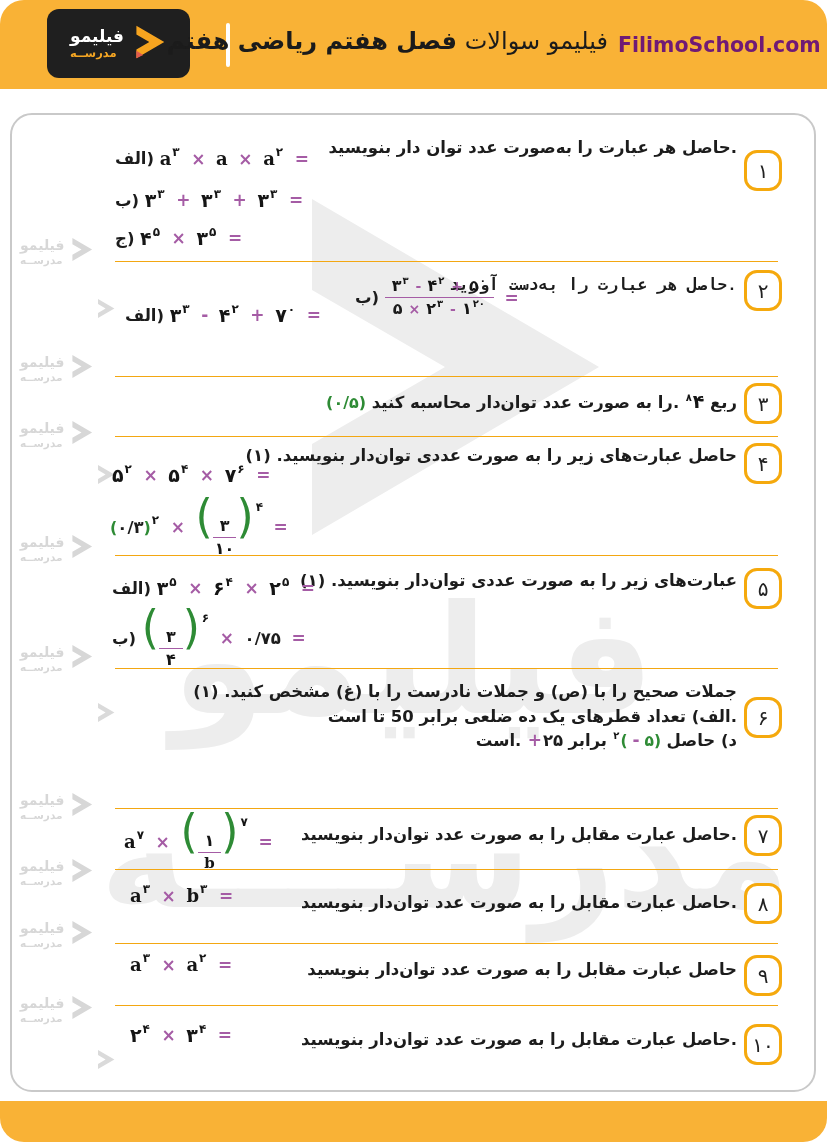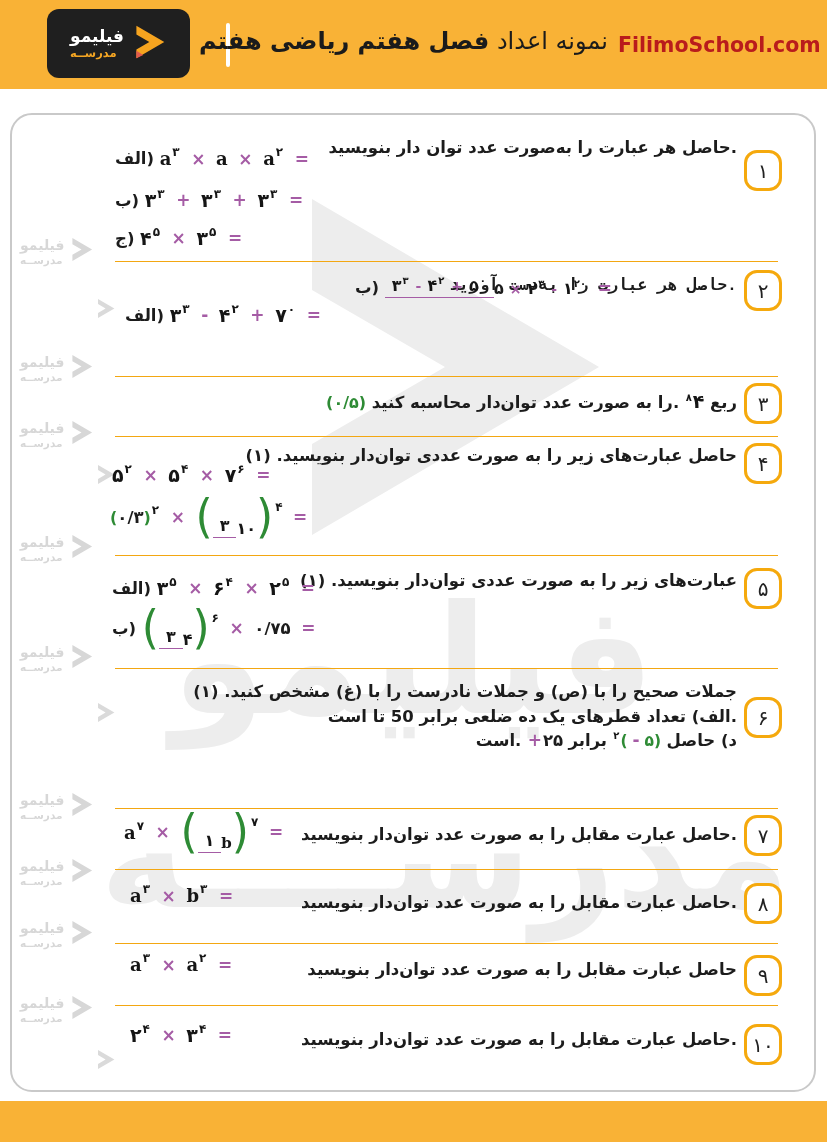--- a/index.html
+++ b/index.html
@@ -1,34 +1,34 @@
 <!DOCTYPE html>
 <html lang="fa"><head>
 <meta charset="utf-8">
 <style>
   :root{
     --amber:#F9B236; --amber2:#F3A712; --purple:#A55CA5; --green:#2E8B35;
     --ink:#1b1b1b; --wm:#d7d7d7; --wmbig:#ededed;
   }
   *{margin:0;padding:0;box-sizing:border-box;}
   body{font-family:"DejaVu Sans",sans-serif;background:#fff;}
-  #page{position:relative;width:827px;height:1142px;background:#fff;overflow:hidden;}
+  #page{position:relative;width:827px;height:1142px;background:#fff;overflow:hidden;border-radius:24px;}
 
   
   #header{position:absolute;left:0;top:0;width:827px;height:89px;background:var(--amber);}
   #logo-box{position:absolute;left:47px;top:9px;width:143px;height:69px;background:#1f1f1f;border-radius:12px;
     display:flex;align-items:center;justify-content:center;gap:9px;padding:0 8px;}
   #logo-text{display:flex;flex-direction:column;align-items:flex-end;direction:rtl;}
   #logo-line1{color:#fff;font-size:17px;font-weight:bold;line-height:1.2;}
   #logo-line2{color:#F5A623;font-size:11.5px;font-weight:bold;letter-spacing:.5px;line-height:1.2;}
   #header-sep{position:absolute;left:226px;top:23px;width:4px;height:44px;background:#fff;border-radius:2px;}
   #page-title{position:absolute;left:236px;top:27px;width:372px;direction:rtl;text-align:right;
     font-size:24px;color:var(--ink);white-space:nowrap;}
   #page-title b{font-weight:bold;}
-  #site-url{position:absolute;left:618px;top:33px;font-size:20.5px;font-weight:bold;color:#b91c1c;}
+  #site-url{position:absolute;left:618px;top:33px;font-size:20.5px;font-weight:bold;color:#701a75;}
 
   
   #footer{position:absolute;left:0;top:1101px;width:827px;height:41px;background:var(--amber);}
 
   
   #card{position:absolute;left:10px;top:113px;width:806px;height:979px;background:#fff;
     border:2px solid #c9c9c9;border-radius:22px;overflow:hidden;}
 
   
   .wm{position:absolute;display:flex;align-items:center;gap:6px;z-index:0;}
@@ -57,21 +57,21 @@
   .mline > span{vertical-align:middle;}
   .t-txt{font-size:16.5px;font-weight:bold;color:#1c1c1c;direction:ltr;unicode-bidi:isolate;}
   .t-base{font-size:19px;font-weight:bold;color:#151515;}
   .t-lat{font-family:"DejaVu Serif",serif;font-size:18px;font-weight:bold;color:#151515;}
   .t-op{color:var(--purple);font-size:17px;font-weight:bold;margin:0 5px;}
   .t-grn{color:var(--green);font-weight:bold;}
   .t-pow{display:inline-block;direction:ltr;unicode-bidi:isolate;}
   .t-sup{font-size:12px;font-weight:bold;position:relative;top:-9px;margin:0 1px;color:#151515;}
   .t-pls{display:inline-block;direction:ltr;unicode-bidi:isolate;}
   .t-pls .t-op{margin:0 1px;}
-  .frac-stack{display:inline-flex;flex-direction:row;align-items:center;font-size:16px;}
+  .frac-stack{display:inline-flex;flex-direction:column;align-items:center;font-size:16px;}
   .frac-num{border-bottom:1.6px solid var(--purple);padding:0 7px 2px;display:flex;gap:4px;justify-content:center;align-items:baseline;line-height:1.15;}
   .frac-den{padding-top:2px;display:flex;gap:4px;justify-content:center;align-items:baseline;line-height:1.15;}
   .frac-stack .t-sup{font-size:10px;top:-7px;}
   .frac-stack .t-base,.frac-stack .t-txt{font-size:16px;}
   .frac-stack .t-lat{font-size:15px;}
   .frac-stack .t-op{font-size:14px;margin:0 2px;}
   .t-bigparen{color:var(--green);font-size:44px;font-weight:normal;line-height:.9;display:inline-block;transform:scaleY(1.05);}
   .t-fracsup{position:relative;top:-20px;font-size:12px;font-weight:bold;margin-left:2px;color:#151515;display:inline-block;}
 
   
@@ -89,21 +89,21 @@
       <div id="logo-text">
         <div id="logo-line1">فیلیمو</div>
         <div id="logo-line2">مدرســه</div>
       </div>
       <span id="logo-icon"><svg width="34" height="36" viewBox="0 0 100 104" xmlns="http://www.w3.org/2000/svg">
             <path d="M10 4 L92 52 L10 100 L10 74 L48 52 L10 30 Z" fill="#F6A41F"></path>
             <path d="M10 100 L10 78 L30 90 Z" fill="#E05A4E"></path>
           </svg></span>
     </div>
     <div id="header-sep"></div>
-    <div id="page-title"><span>نمونه اعداد</span> <b>فصل هفتم ریاضی هفتم</b></div>
+    <div id="page-title"><span>فیلیمو سوالات</span> <b>فصل هفتم ریاضی هفتم</b></div>
     <div id="site-url">FilimoSchool.com</div>
   </div>
 
   <div id="card">
     <span id="bigwm-icon"><svg width="350" height="390" viewBox="0 0 100 104" xmlns="http://www.w3.org/2000/svg">
           <path d="M10 4 L92 52 L10 100 L10 74 L48 52 L10 30 Z" fill="#EDEDED"></path>
         </svg></span>
     <div id="bigwm-t1" class="bigwm-text">فیلیمو</div>
     <div id="bigwm-t2" class="bigwm-text">مدرســــه</div>
     <div id="questions">

